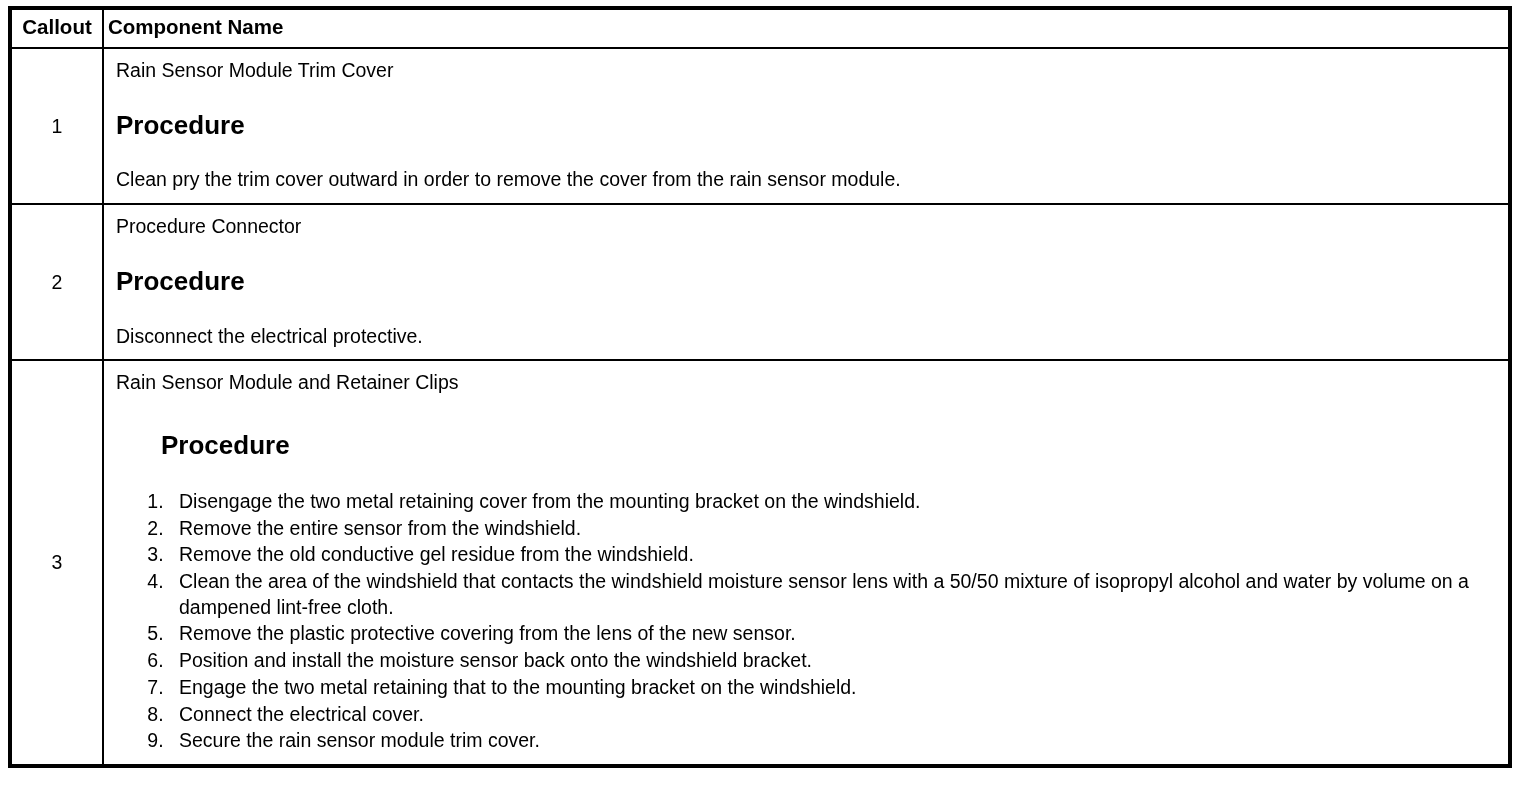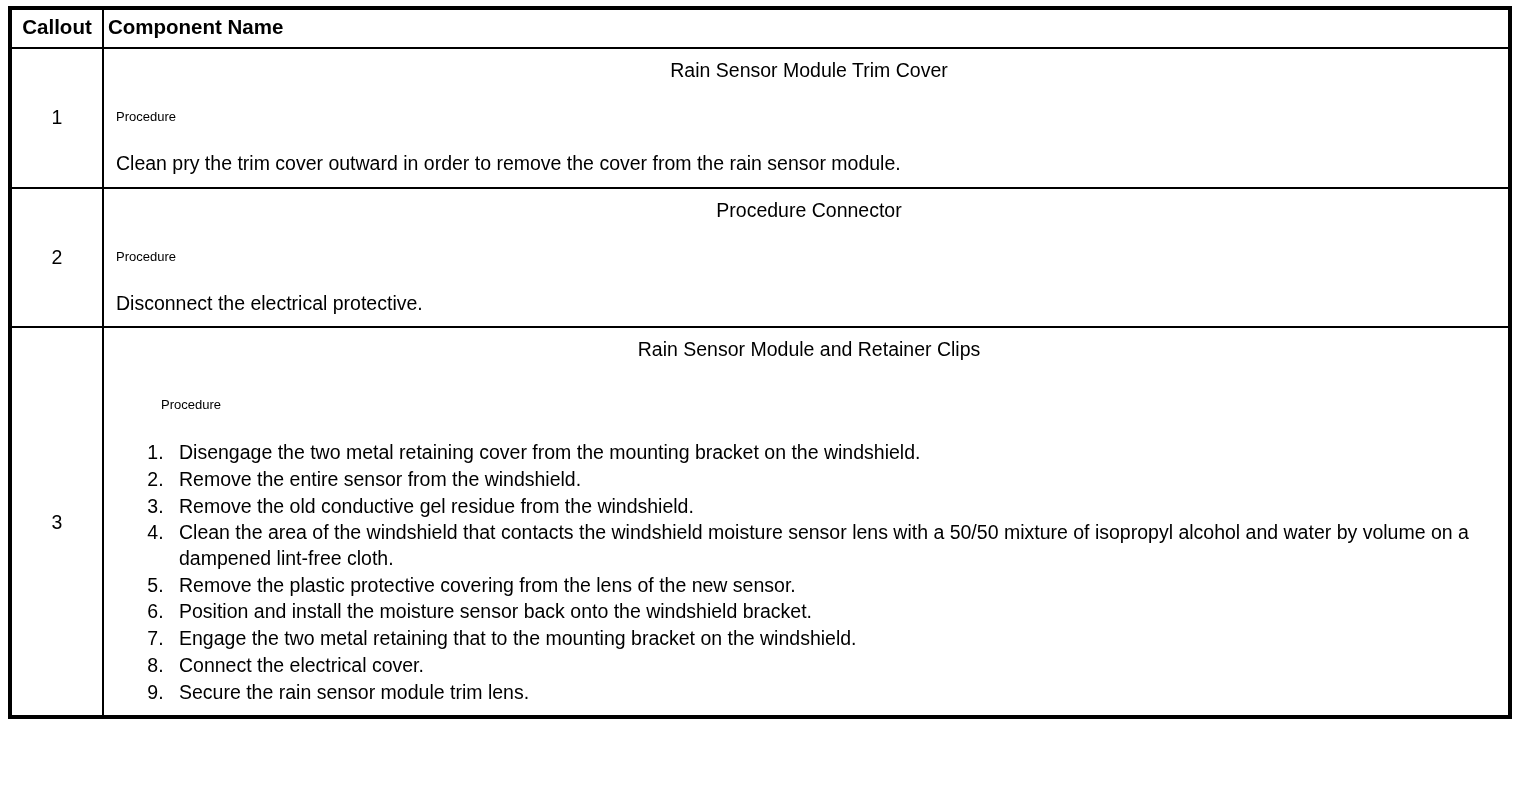--- a/index.html
+++ b/index.html
@@ -64,25 +64,24 @@
   td.cell-component {
     padding: 9px 6px 10px 12px;
     text-align: left;
   }
 
   .component-title {
     font-size: 19.5px;
     line-height: 1.3;
     margin: 0;
     padding: 0;
-    text-align: center;
   }
   .procedure-heading {
-    font-weight: normal;
-    font-size: 13px;
+    font-weight: bold;
+    font-size: 26px;
     margin: 0;
     padding: 0;
   }
   .simple-block .procedure-heading { margin-top: 26px; }
   .simple-block .procedure-text {
     margin-top: 26px;
     font-size: 19.5px;
     line-height: 1.3;
   }
 
@@ -152,21 +151,21 @@
             <div class="procedure-heading">Procedure</div>
             <ol class="step-list">
                 <li>Disengage the two metal retaining cover from the mounting bracket on the windshield.</li>
                 <li>Remove the entire sensor from the windshield.</li>
                 <li>Remove the old conductive gel residue from the windshield.</li>
                 <li>Clean the area of the windshield that contacts the windshield moisture sensor lens with a 50/50 mixture of isopropyl alcohol and water by volume on a dampened lint-free cloth.</li>
                 <li>Remove the plastic protective covering from the lens of the new sensor.</li>
                 <li>Position and install the moisture sensor back onto the windshield bracket.</li>
                 <li>Engage the two metal retaining that to the mounting bracket on the windshield.</li>
                 <li>Connect the electrical cover.</li>
-                <li>Secure the rain sensor module trim lens.</li>
+                <li>Secure the rain sensor module trim cover.</li>
               </ol>
           </div>
         </td>
       </tr>
 
     </tbody>
   </table>
 </div>
 
 </body></html>

